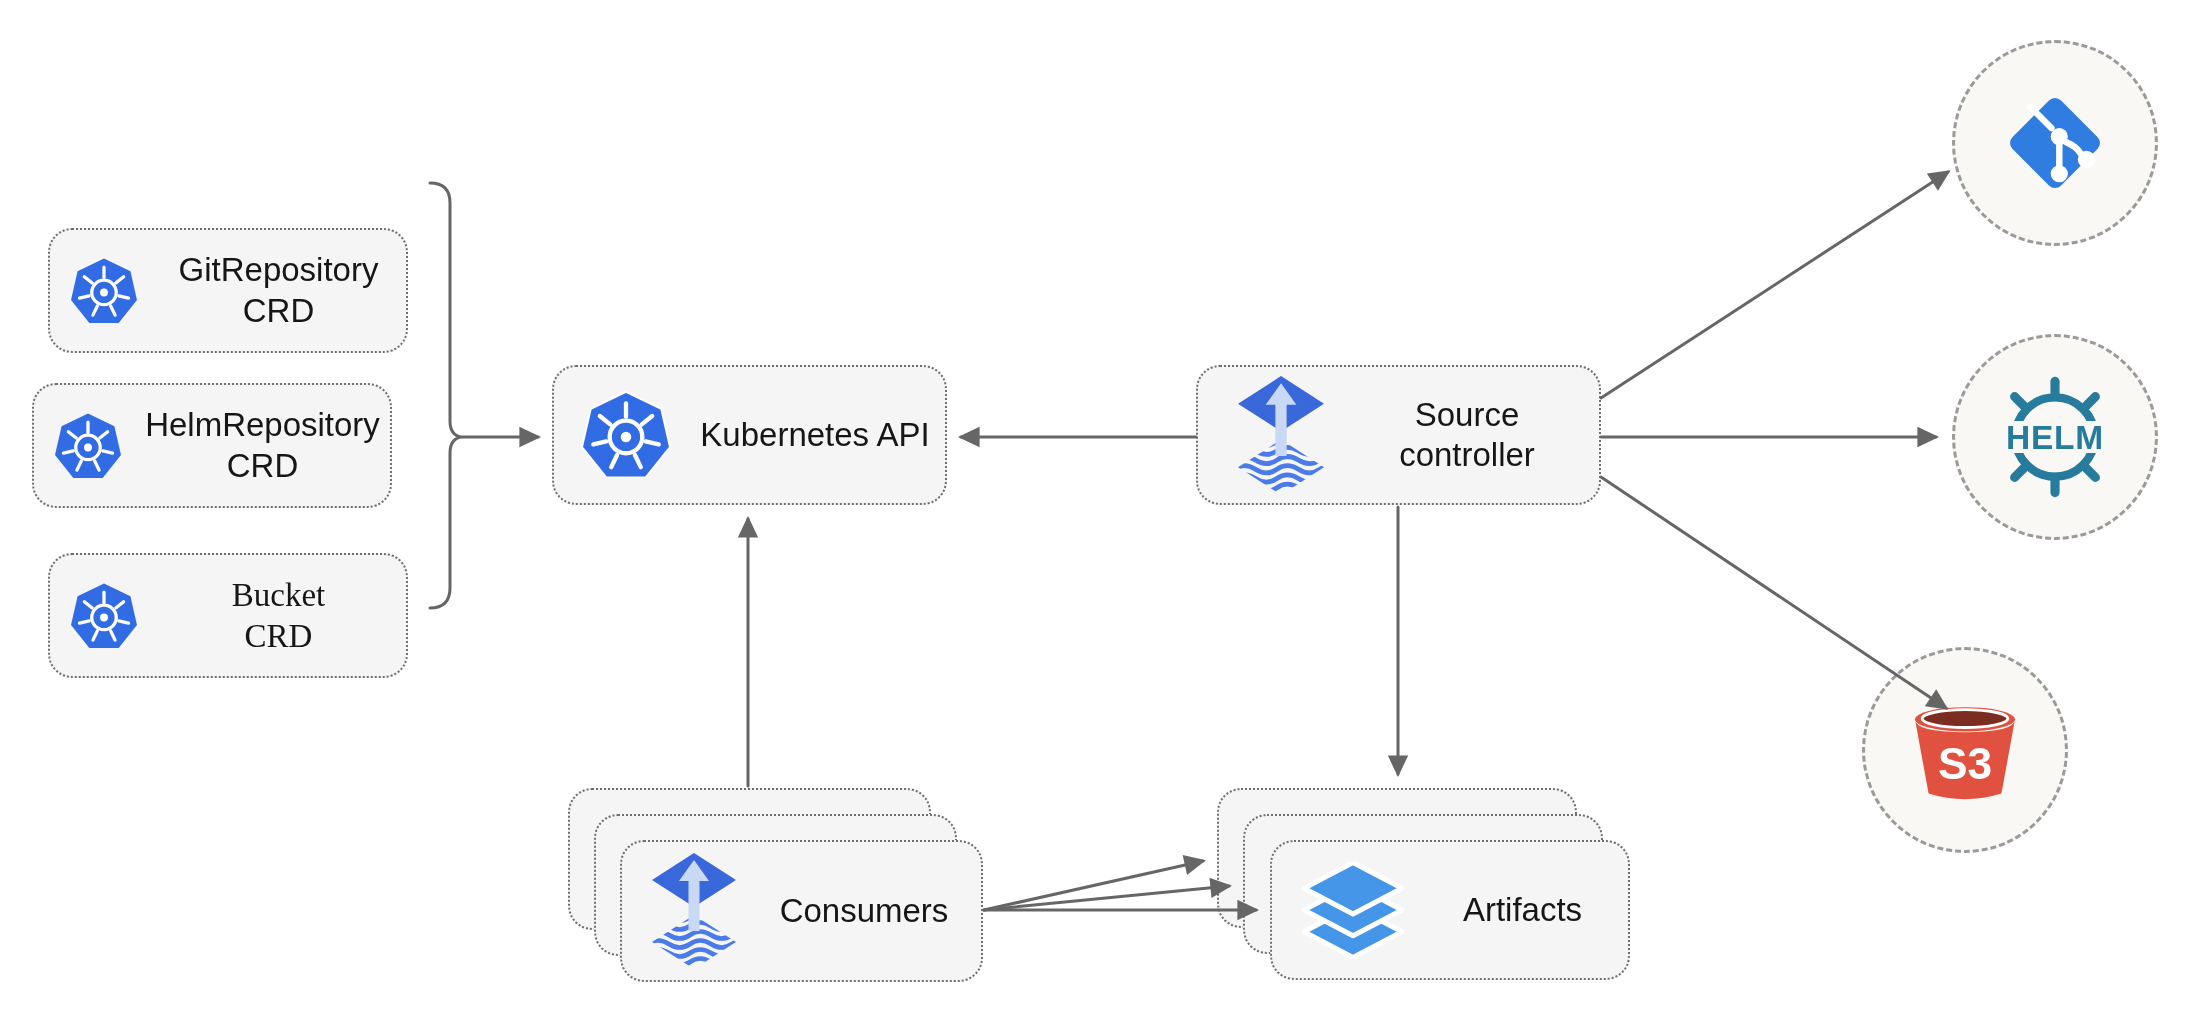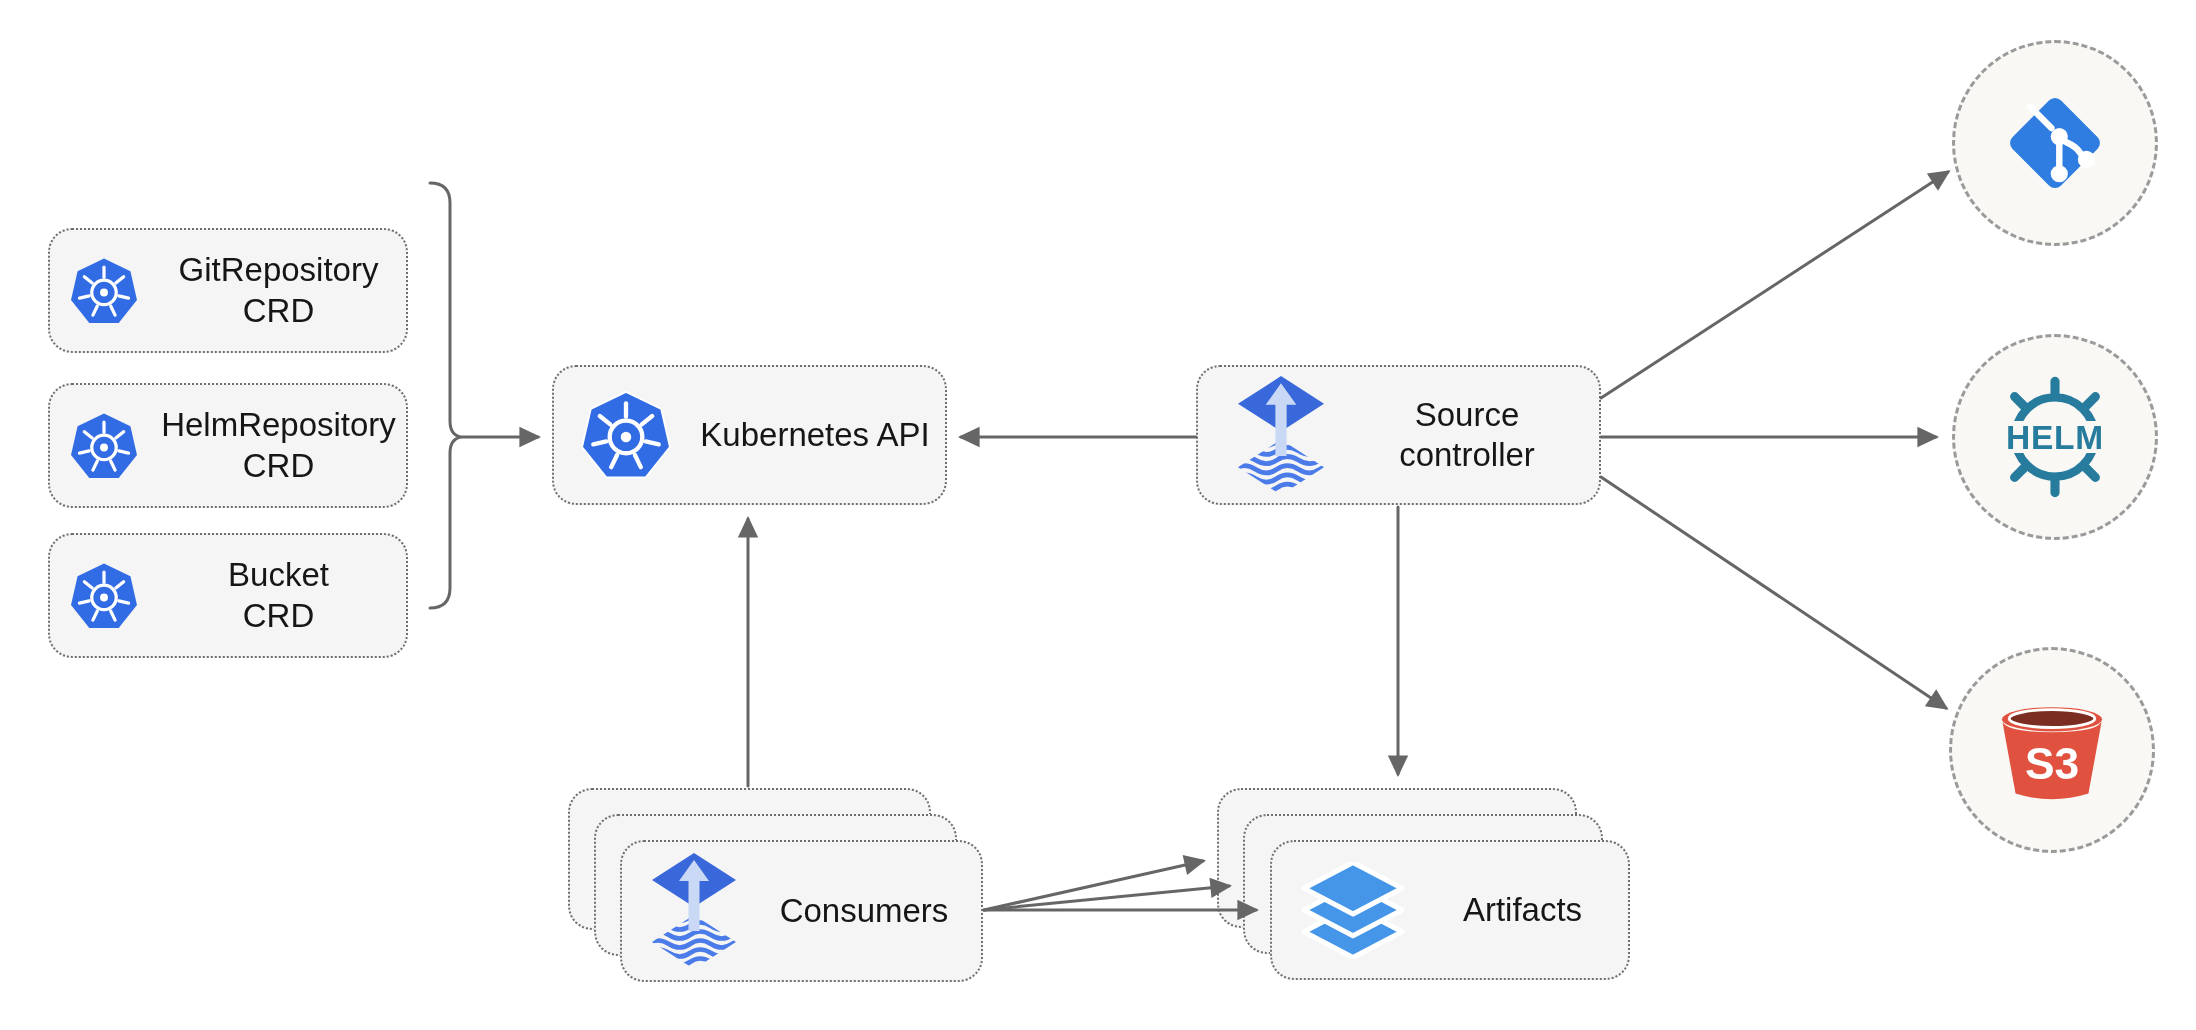--- a/index.html
+++ b/index.html
@@ -45,42 +45,42 @@
       </g>
       <circle cx="50" cy="52" r="17" fill="none" stroke="#ffffff" stroke-width="4.5"></circle>
       <circle cx="50" cy="52" r="5.5" fill="#ffffff"></circle>
     </svg>
     <div class="txt">
       <div>GitRepository</div>
         <div>CRD</div>
     </div>
   </div>
 
-  <div class="node" style="left:48px;top:383px;width:360px;height:125px;">
+  <div class="node" style="left:32px;top:383px;width:360px;height:125px;">
     <svg class="icon" style="margin-left:18px;" width="72" height="72" viewBox="0 0 100 100">
       <polygon points="50,5 86.7,22.7 95.8,62.5 70.4,94.3 29.6,94.3 4.2,62.5 13.3,22.7" fill="#326CE5"></polygon>
       <g stroke="#ffffff" stroke-width="4.5" stroke-linecap="round">
         <line x1="50" y1="31" x2="50" y2="17"></line>
           <line x1="66.4" y1="38.9" x2="77.3" y2="30.2"></line>
         <line x1="70.5" y1="56.7" x2="84.1" y2="59.8"></line>
           <line x1="59.3" y1="70.9" x2="65.4" y2="83.5"></line>
         <line x1="40.7" y1="70.9" x2="34.6" y2="83.5"></line>
           <line x1="29.5" y1="56.7" x2="15.9" y2="59.8"></line>
         <line x1="33.6" y1="38.9" x2="22.7" y2="30.2"></line>
       </g>
       <circle cx="50" cy="52" r="17" fill="none" stroke="#ffffff" stroke-width="4.5"></circle>
       <circle cx="50" cy="52" r="5.5" fill="#ffffff"></circle>
     </svg>
     <div class="txt">
       <div>HelmRepository</div>
         <div>CRD</div>
     </div>
   </div>
 
-  <div class="node" style="left:48px;top:533px;width:360px;height:125px;">
+  <div class="node" style="left:48px;top:553px;width:360px;height:125px;font-family:Liberation Serif, serif;">
     <svg class="icon" style="margin-left:18px;" width="72" height="72" viewBox="0 0 100 100">
       <polygon points="50,5 86.7,22.7 95.8,62.5 70.4,94.3 29.6,94.3 4.2,62.5 13.3,22.7" fill="#326CE5"></polygon>
       <g stroke="#ffffff" stroke-width="4.5" stroke-linecap="round">
         <line x1="50" y1="31" x2="50" y2="17"></line>
           <line x1="66.4" y1="38.9" x2="77.3" y2="30.2"></line>
         <line x1="70.5" y1="56.7" x2="84.1" y2="59.8"></line>
           <line x1="59.3" y1="70.9" x2="65.4" y2="83.5"></line>
         <line x1="40.7" y1="70.9" x2="34.6" y2="83.5"></line>
           <line x1="29.5" y1="56.7" x2="15.9" y2="59.8"></line>
         <line x1="33.6" y1="38.9" x2="22.7" y2="30.2"></line>
@@ -189,21 +189,21 @@
         <line x1="142.5" y1="67.5" x2="158" y2="52"></line>
         <line x1="105" y1="158" x2="105" y2="178"></line>
         <line x1="67.5" y1="142.5" x2="52" y2="158"></line>
         <line x1="142.5" y1="142.5" x2="158" y2="158"></line>
       </g>
       <rect x="28" y="84" width="154" height="42" fill="#faf8f5"></rect>
       <text x="105" y="121" text-anchor="middle" font-family="Liberation Sans, sans-serif" font-size="44" font-weight="bold" letter-spacing="1" fill="#277C9E">HELM</text>
     </svg>
   </div>
 
-  <div class="circle" style="left:1949px;top:647px;">
+  <div class="circle" style="left:1862px;top:647px;">
     <svg width="150" height="150" viewBox="0 0 210 210">
       <path d="M35,62 Q35,80 105,80 Q175,80 175,62 L156,166 Q105,182 54,166 Z" fill="#E0523F"></path>
       <ellipse cx="105" cy="62" rx="70" ry="17" fill="#E0523F"></ellipse>
       <ellipse cx="105" cy="61" rx="60" ry="12.5" fill="#7C2D21" stroke="#ffffff" stroke-width="4"></ellipse>
       <text x="105" y="146" text-anchor="middle" font-family="Liberation Sans, sans-serif" font-size="62" font-weight="bold" fill="#ffffff">S3</text>
     </svg>
   </div>
 
   <svg id="connectors" width="2196" height="1030" viewBox="0 0 2196 1030">
     <defs>

